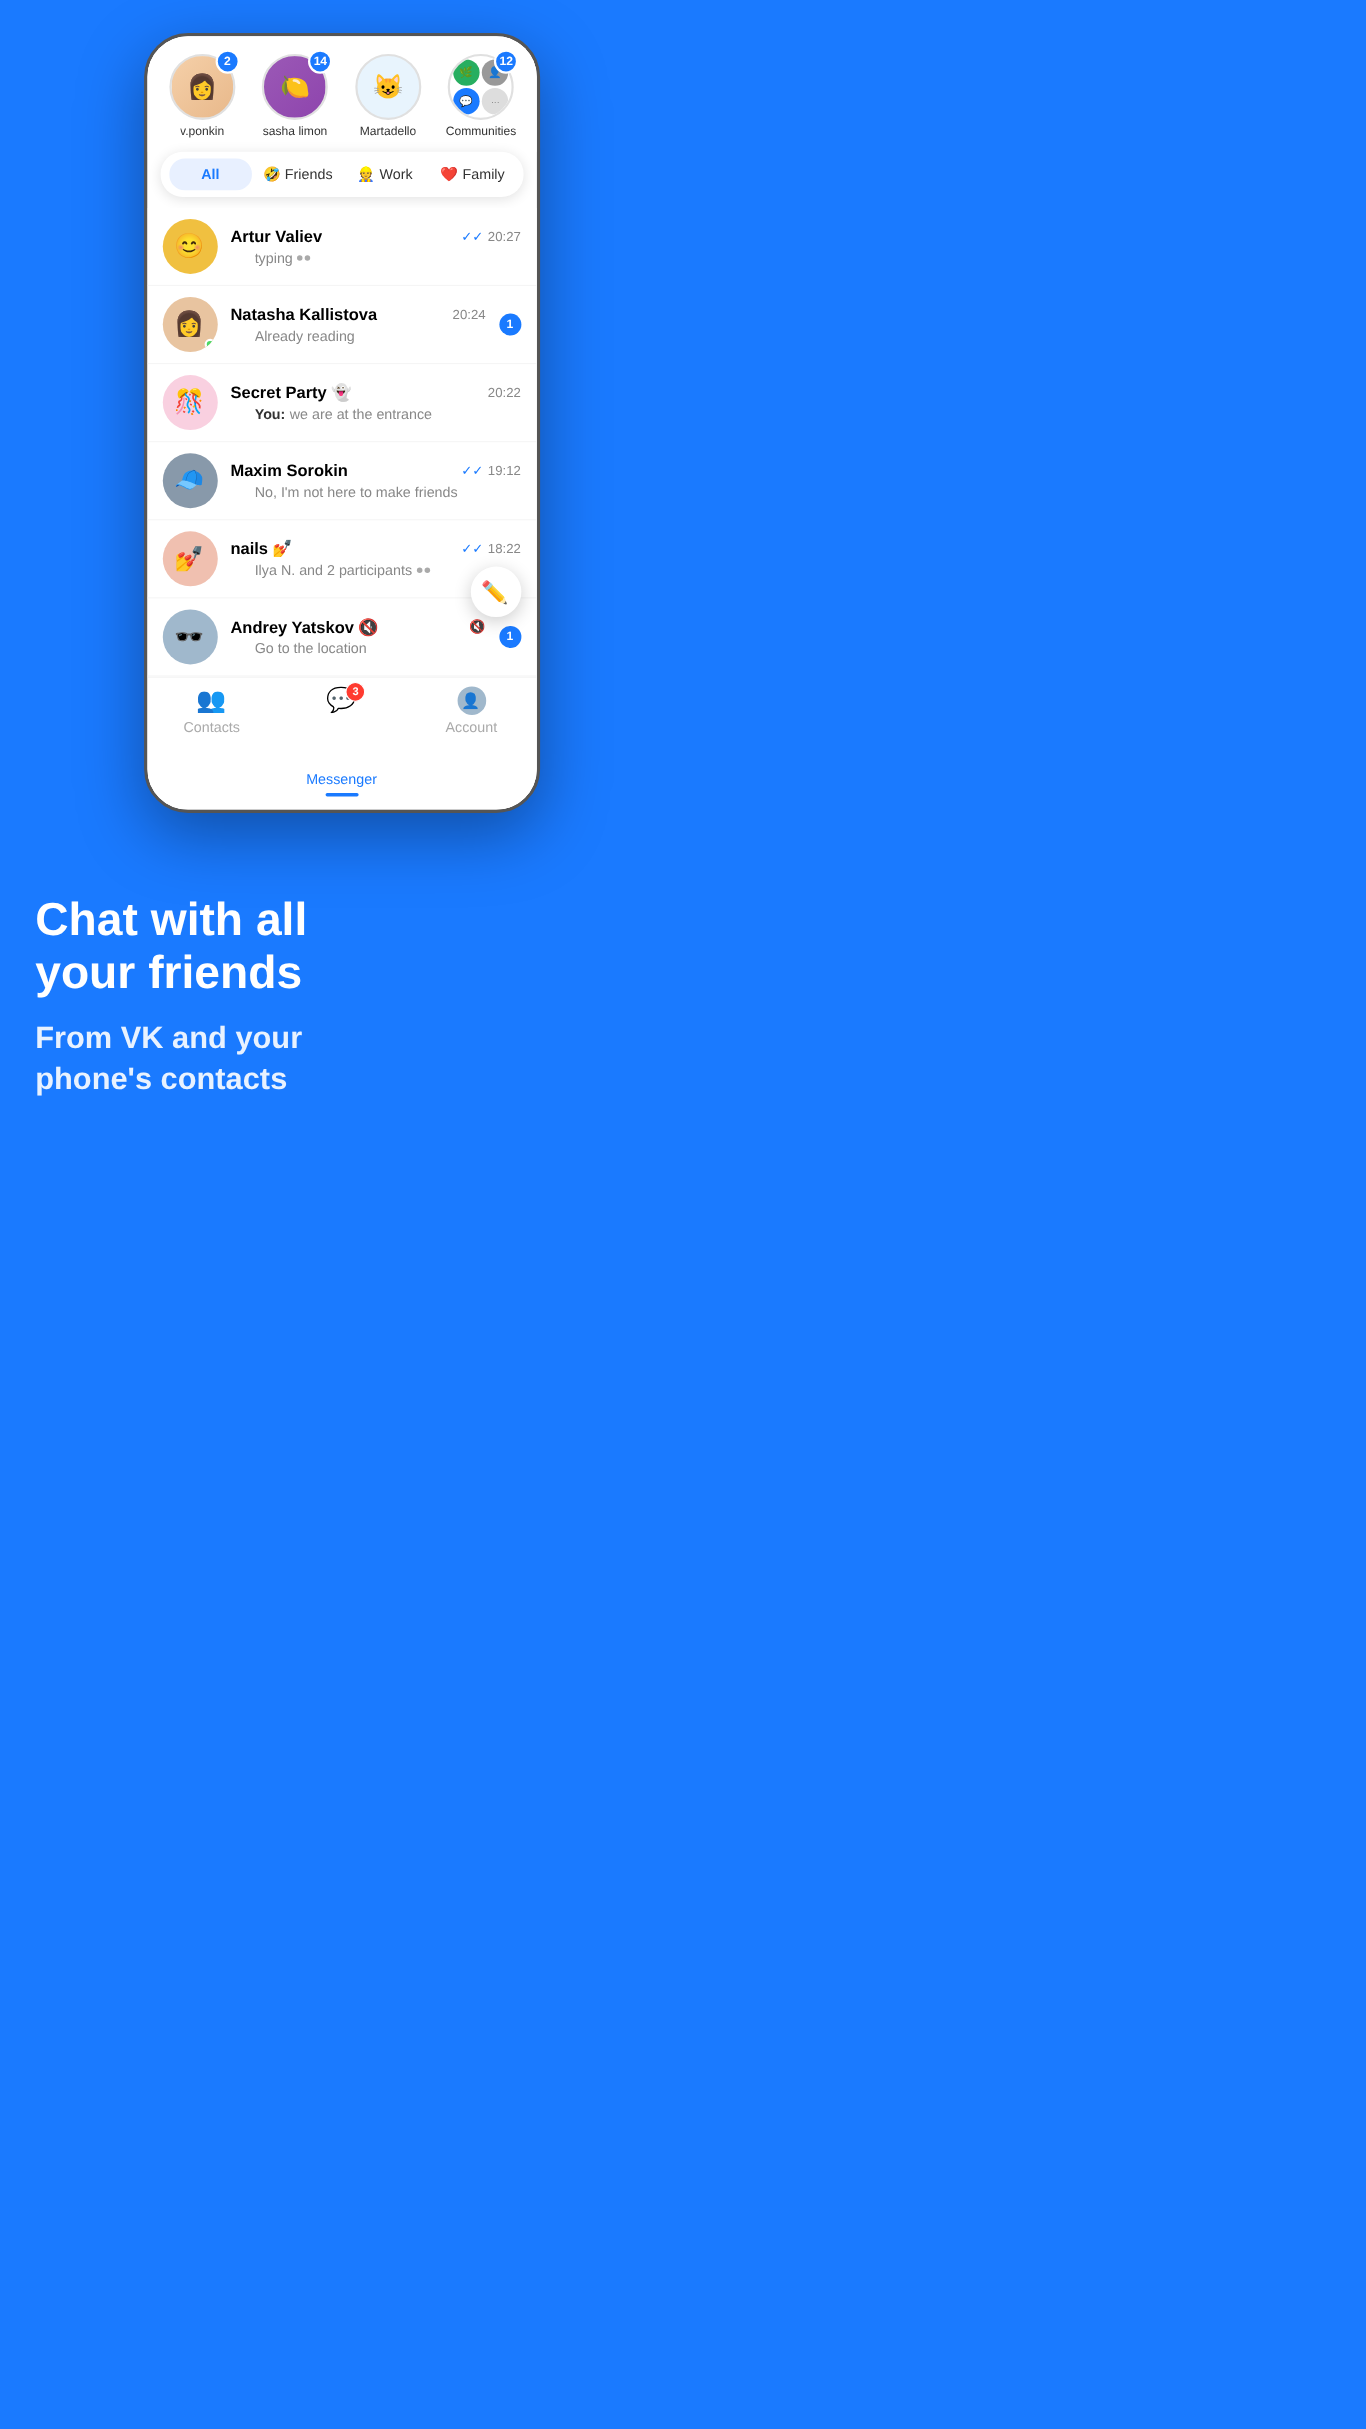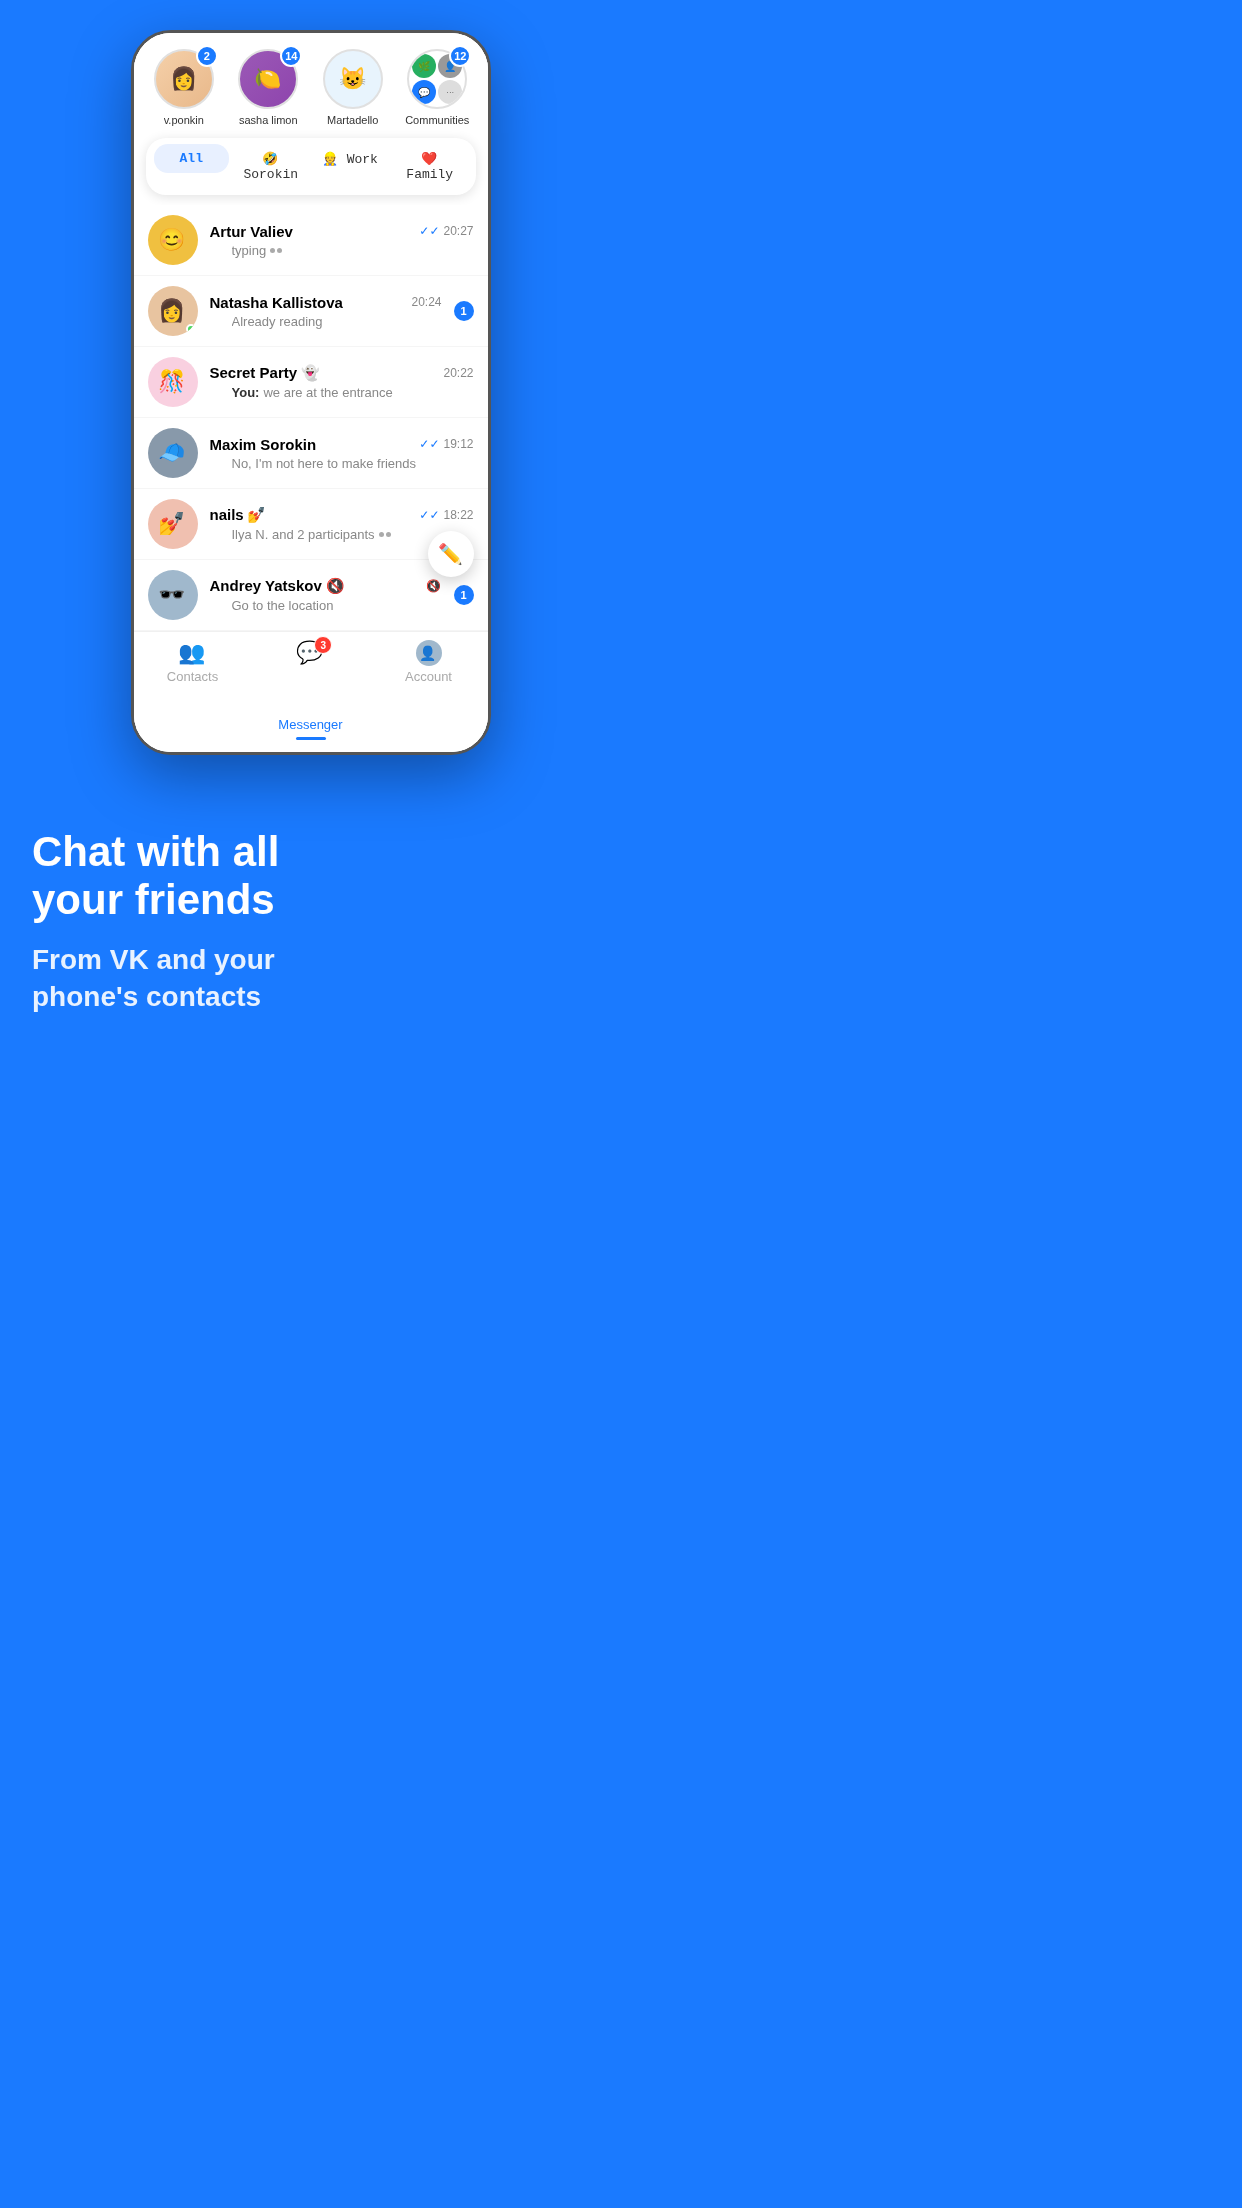--- a/index.html
+++ b/index.html
@@ -132,24 +132,23 @@
     .comm-gray { background: #999; }
     .comm-dots { background: #ddd; font-size: 8px; color: #666; }
 
     
     .filter-tabs {
       background: #fff;
       margin: 0 12px 10px 12px;
       border-radius: 20px;
       padding: 6px 8px;
       display: flex;
-      align-items: flex-start;
+      align-items: flex-end;
       gap: 4px;
       box-shadow: 0 2px 12px rgba(0,0,0,0.12);
-      font-family: Liberation Mono, monospace;
     }
 
     .tab-item {
       flex: 1;
       text-align: center;
       padding: 7px 6px;
       border-radius: 14px;
       font-size: 13px;
       font-weight: 500;
       color: #333;
@@ -463,21 +462,21 @@
               </div>
               <div class="story-badge">12</div>
             </div>
             <span class="story-name">Communities</span>
           </div>
 
         </div>
 
         <div class="filter-tabs">
           <div class="tab-item active">All</div>
-          <div class="tab-item">🤣 Sorokin</div>
+          <div class="tab-item">🤣 Friends</div>
           <div class="tab-item">👷 Work</div>
           <div class="tab-item">❤️ Family</div>
         </div>
 
         <div class="chat-list" style="position:relative;">
 
           <div class="chat-item">
             <div class="chat-avatar av-artur">
               <span style="font-size:22px;">😊</span>
             </div>

